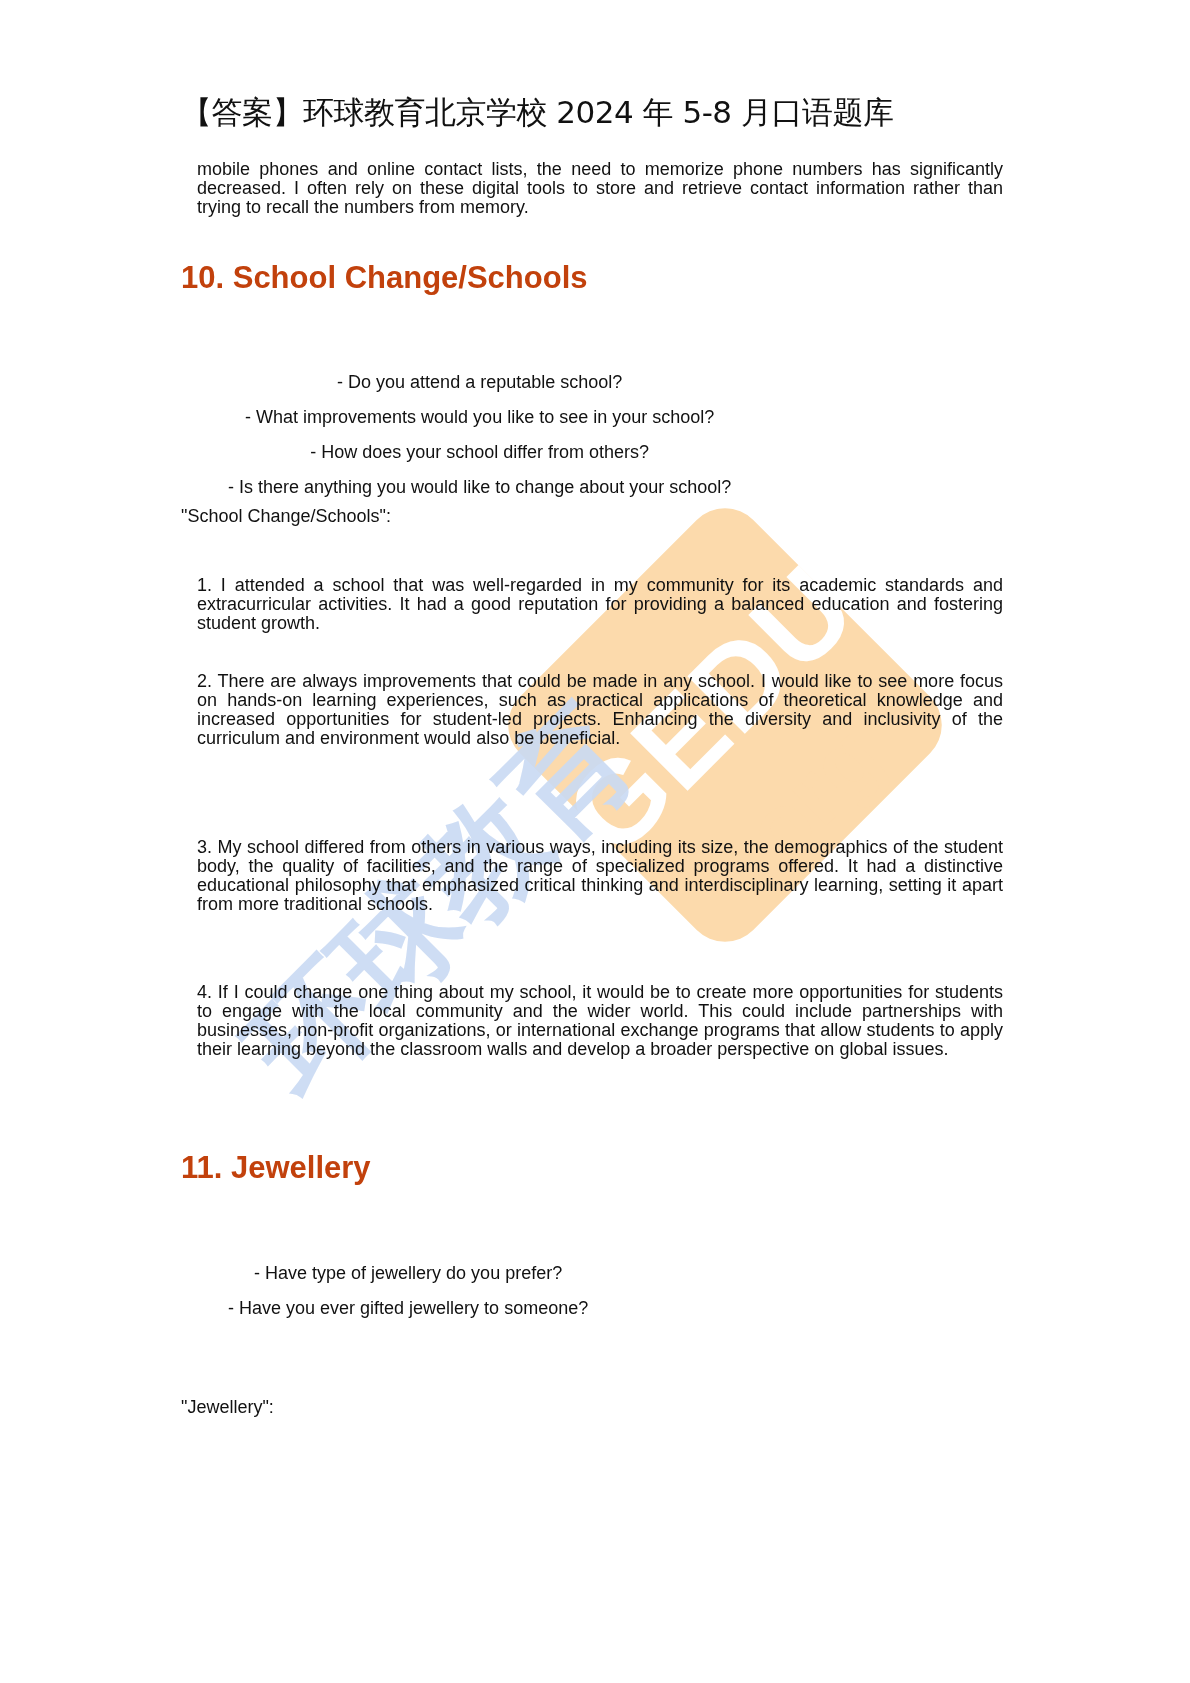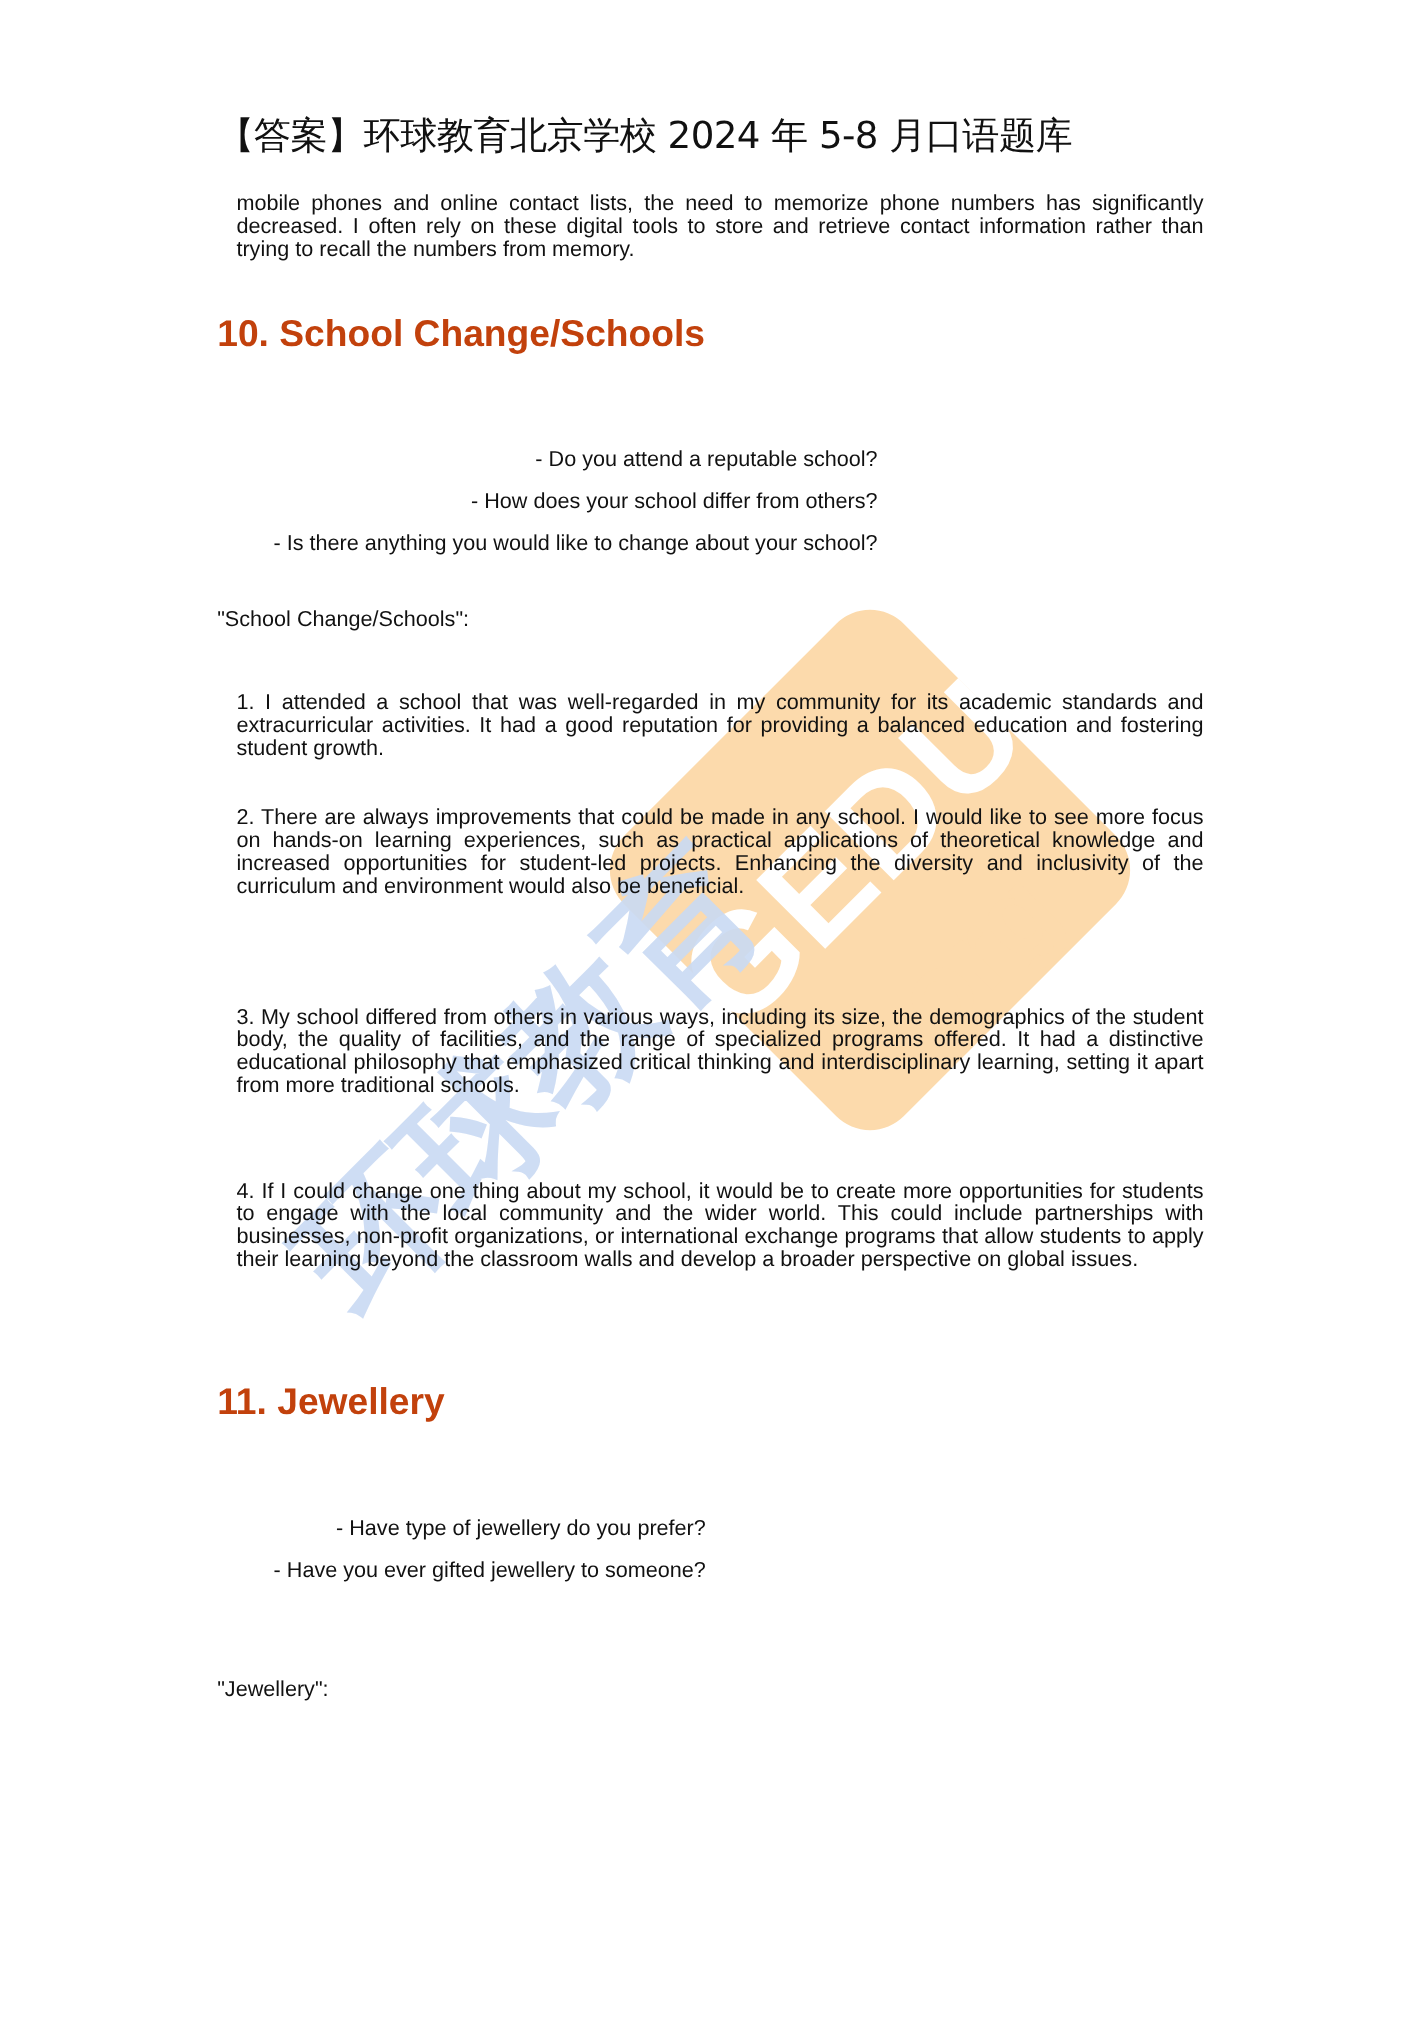--- a/index.html
+++ b/index.html
@@ -5,21 +5,21 @@
     html, body { margin: 0; padding: 0; background: #ffffff; }
     body { width: 1190px; height: 1683px; position: relative; overflow: hidden; }
     .page { position: absolute; left: 0; top: 0; width: 1190px; height: 1683px; background: #ffffff; }
     .watermark { position: absolute; left: 0; top: 0; width: 1190px; height: 1683px; pointer-events: none; z-index: 1; }
     .content { position: absolute; left: 181px; top: 0; width: 838px; z-index: 2; font-family: "DejaVu Sans", "Liberation Sans", sans-serif; color: #111; }
     .doc-title { position: absolute; left: 0; width: 838px; top: 92px; text-align: left; font-family: "DejaVu Sans", sans-serif; font-size: 31px; font-weight: normal; color: #111; margin: 0; letter-spacing: -0.5px; }
     p, .q { font-family: "Liberation Sans", "DejaVu Sans", sans-serif; font-size: 18px; line-height: 19px; margin: 16px; text-align: justify; }
     .block { position: absolute; left: 0; width: 838px; }
     .h2 { position: absolute; left: 0; font-family: "Liberation Sans", sans-serif; font-weight: bold; font-size: 31px; color: #c2410c; margin: 0; }
     .qlist { position: absolute; left: 31px; }
-    .q { text-align: right; white-space: nowrap; }
+    .q { text-align: center; white-space: nowrap; }
     .label { position: absolute; left: 0; font-family: "Liberation Sans", sans-serif; font-size: 18px; }
     p.justify { text-align-last: left; }
   </style>
 </head>
 <body>
 
 <div class="page">
 
   <svg class="watermark" viewBox="0 0 1190 1683" xmlns="http://www.w3.org/2000/svg">
 
@@ -39,20 +39,21 @@
     <h1 class="doc-title">【答案】环球教育北京学校 2024 年 5-8 月口语题库</h1>
 
     <div class="block" style="top:144px;">
       <p class="justify">mobile phones and online contact lists, the need to memorize phone numbers has significantly decreased. I often rely on these digital tools to store and retrieve contact information rather than trying to recall the numbers from memory.</p>
     </div>
 
     <h2 class="h2" style="top:260px;">10. School Change/Schools</h2>
 
     <div class="qlist" style="top:357px;">
       <div class="q">- Do you attend a reputable school?</div>
+      <div class="q">- What improvements would you like to see in your school?</div>
       <div class="q">- How does your school differ from others?</div>
       <div class="q">- Is there anything you would like to change about your school?</div>
     </div>
 
     <div class="label" style="top:506px;">"School Change/Schools":</div>
 
     <div class="block" style="top:560px;">
       <p class="justify">1. I attended a school that was well-regarded in my community for its academic standards and extracurricular activities. It had a good reputation for providing a balanced education and fostering student growth.</p>
     </div>
     <div class="block" style="top:656px;">

